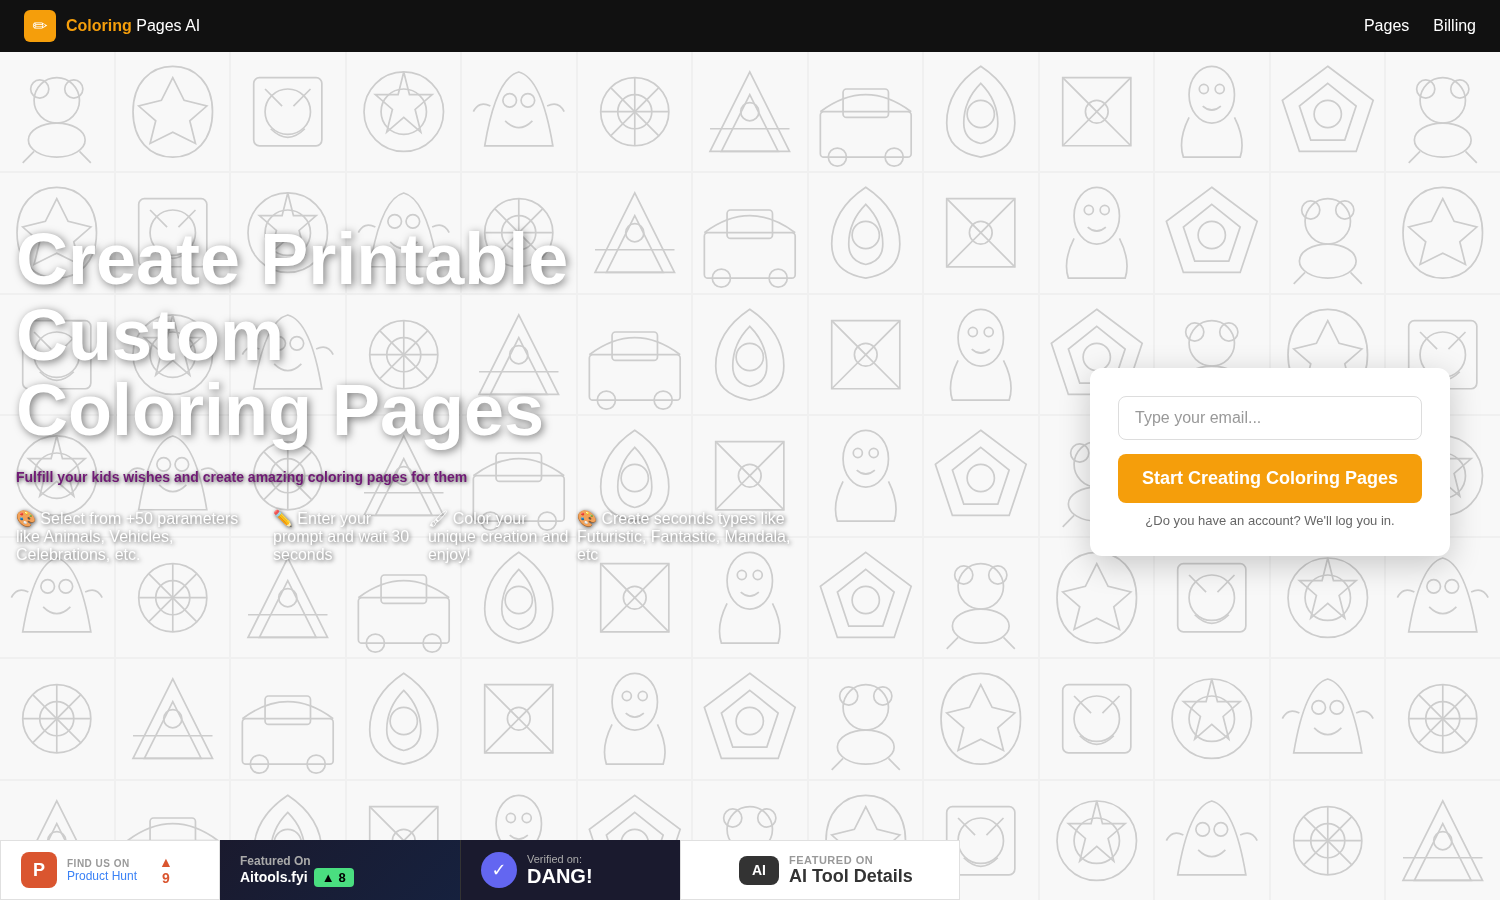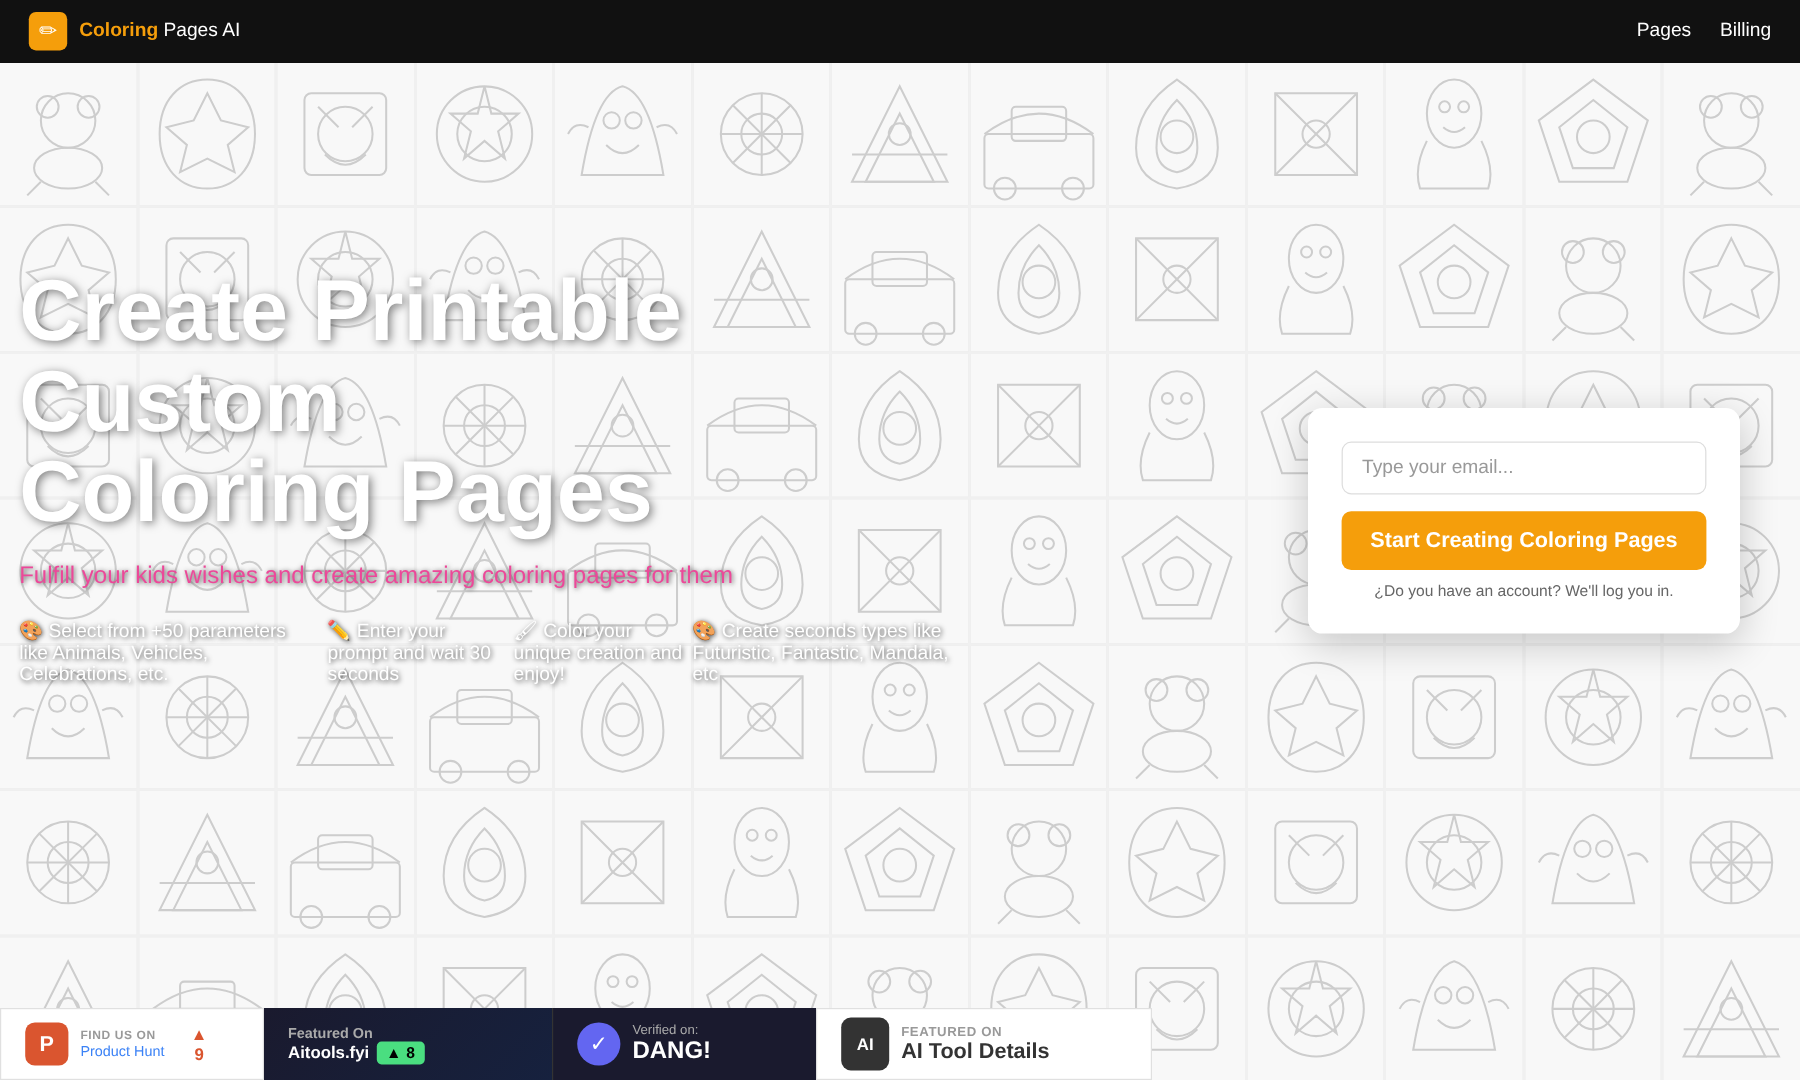--- a/index.html
+++ b/index.html
@@ -117,25 +117,25 @@
     .hero-title {
       font-size: 72px;
       font-weight: 900;
       color: #fff;
       line-height: 1.05;
       text-shadow: 2px 2px 8px rgba(0,0,0,0.5);
       margin-bottom: 20px;
     }
 
     .hero-subtitle {
-      font-size: 20px;
-      color: #ec4899;
+      font-size: 14px;
+      color: #701a75;
       text-shadow: 1px 1px 4px rgba(0,0,0,0.7);
       margin-bottom: 24px;
-      font-weight: 400;
+      font-weight: 700;
     }
 
     .feature-list {
       list-style: none;
       display: flex;
       flex-direction: row;
       gap: 8px;
     }
 
     .feature-item {
@@ -143,21 +143,21 @@
       font-size: 16px;
       text-shadow: 1px 1px 4px rgba(0,0,0,0.7);
       display: flex;
       align-items: center;
       gap: 8px;
     }
 
     
     .right-card {
       position: absolute;
-      top: 288px;
+      top: 316px;
       right: 50px;
       width: 360px;
       background: #fff;
       border-radius: 12px;
       padding: 28px;
       box-shadow: 0 8px 32px rgba(0,0,0,0.2);
       pointer-events: auto;
     }
 
     .email-input {
@@ -360,29 +360,30 @@
       align-items: center;
       gap: 10px;
       padding: 8px 20px;
       height: 60px;
       min-width: 280px;
       border: 1px solid #e0e0e0;
     }
 
     .ai-tool-logo {
       width: 40px;
-      height: 44px;
+      height: 29px;
       background: #333;
       border-radius: 8px;
       display: flex;
       align-items: center;
       justify-content: center;
       color: #fff;
       font-size: 14px;
       font-weight: 700;
+      margin-left: 38px;
     }
 
     .ai-tool-text {
       display: flex;
       flex-direction: column;
     }
 
     .ai-tool-featured {
       font-size: 11px;
       color: #999;

